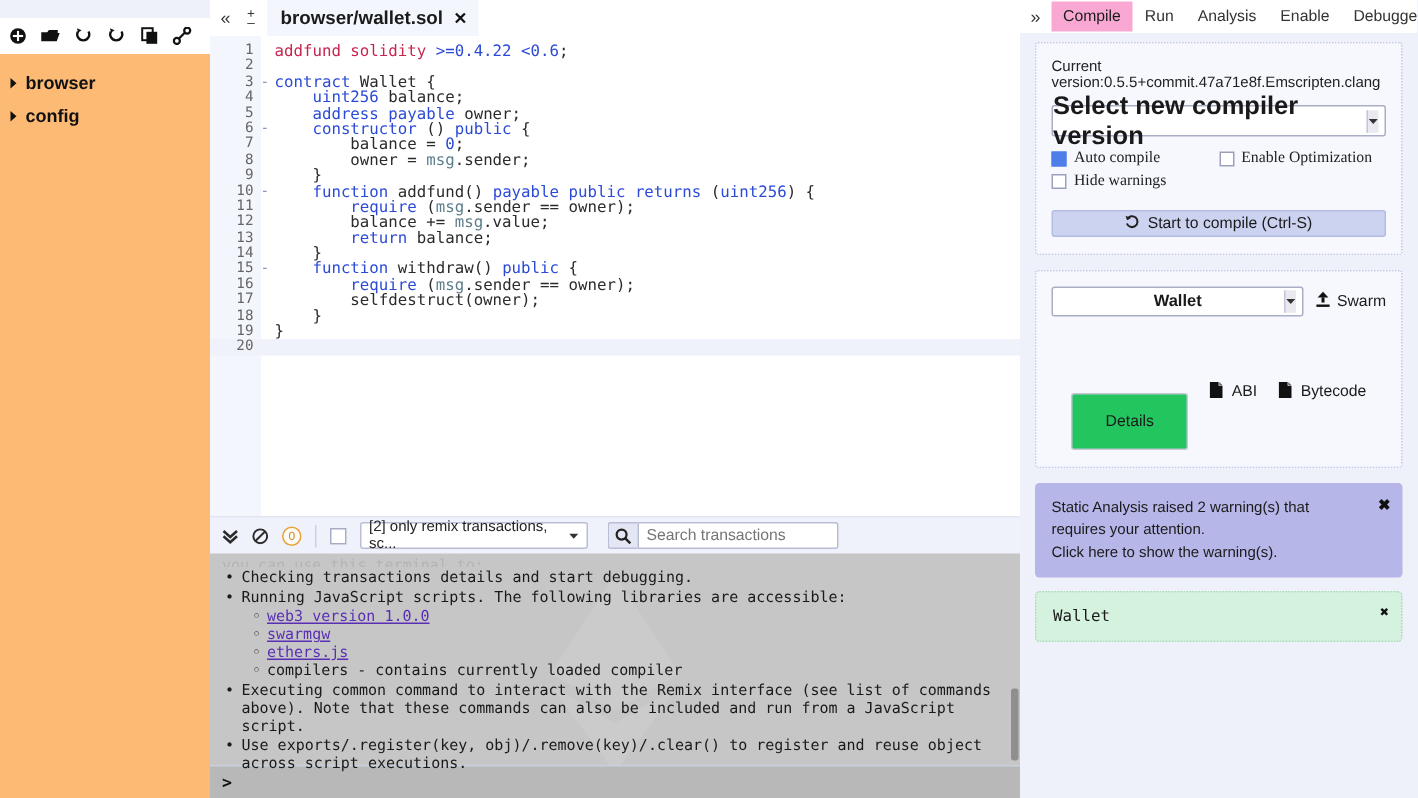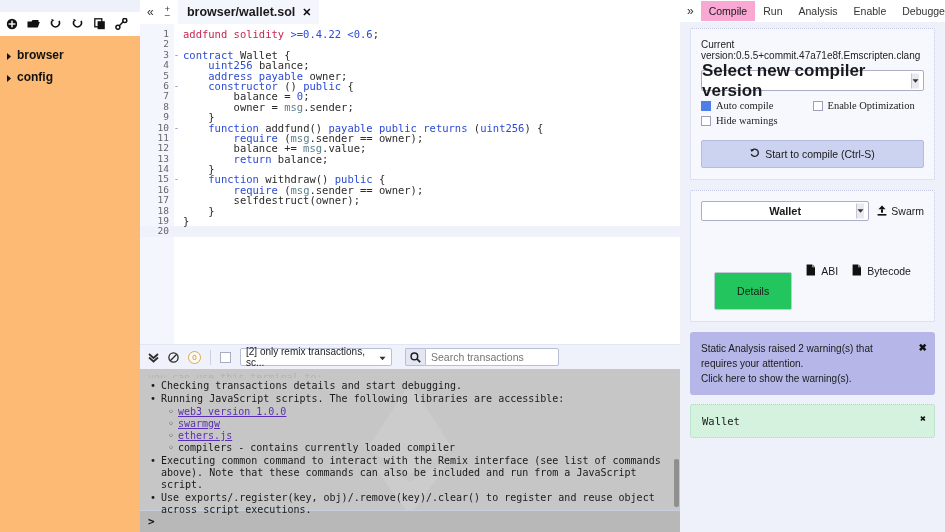--- a/index.html
+++ b/index.html
@@ -217,21 +217,21 @@
   }
   .opts-col { flex: 1; font-family: Liberation Serif, serif; }
   .opt {
     display: flex; align-items: center; gap: 5px; margin-bottom: 4px; cursor: pointer;
   }
   .cbx {
     width: 10px; height: 10px; border: 1px solid #9aa0bb; background: #fff; flex: none;
   }
   .cbx.on { background: #4e7fe8; border-color: #4e7fe8; }
   #compile-btn {
-    margin-top: 10px; height: 28px; background: #ccd3f0;
+    margin-top: 10px; height: 18px; background: #ccd3f0;
     border: 1px solid #b4bce2; border-radius: 2px;
     display: flex; align-items: center; justify-content: center;
     gap: 5px; font-size: 10.5px; color: #1a1a1a; cursor: pointer;
   }
 
   #contract-row { display: flex; align-items: center; gap: 8px; }
   #contract-select {
     flex: 1; height: 20px; background: #fff; border: 1px solid #a9aec6;
     border-radius: 2px; position: relative; display: flex;
     align-items: center; justify-content: center;

